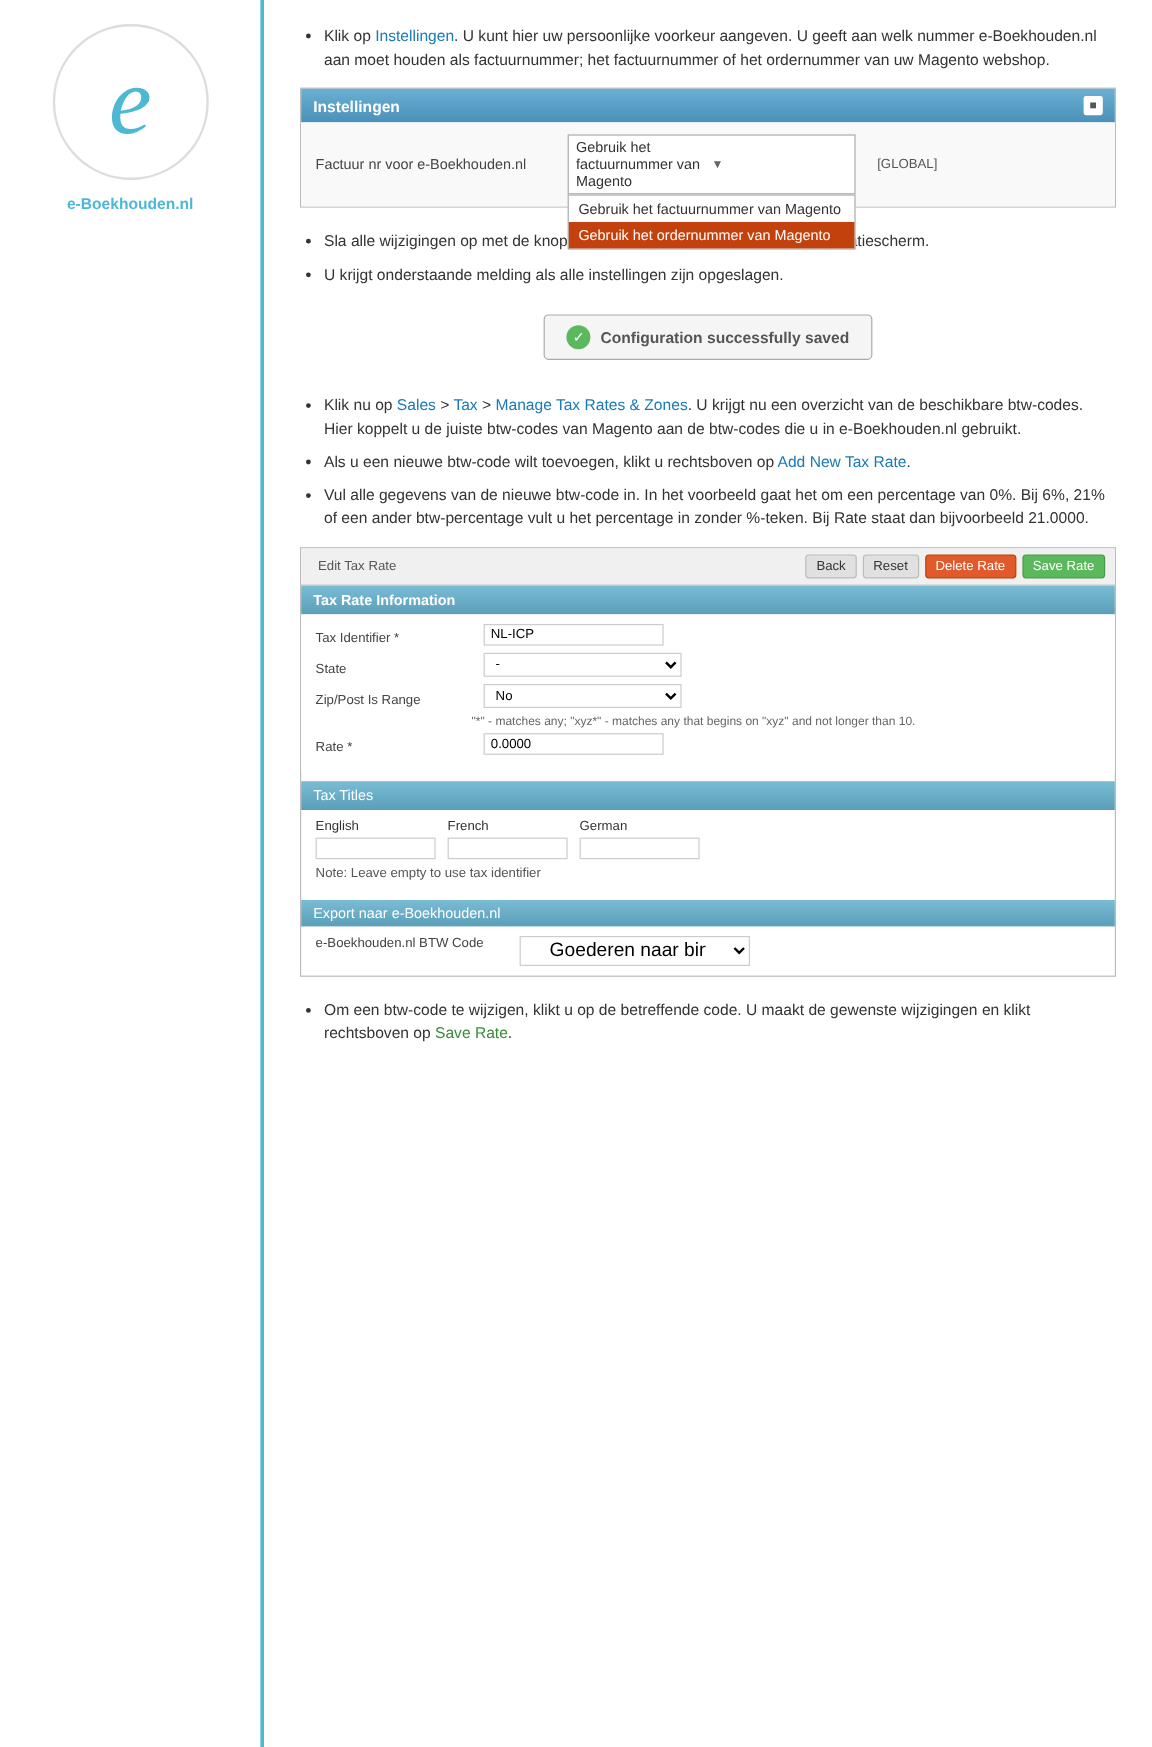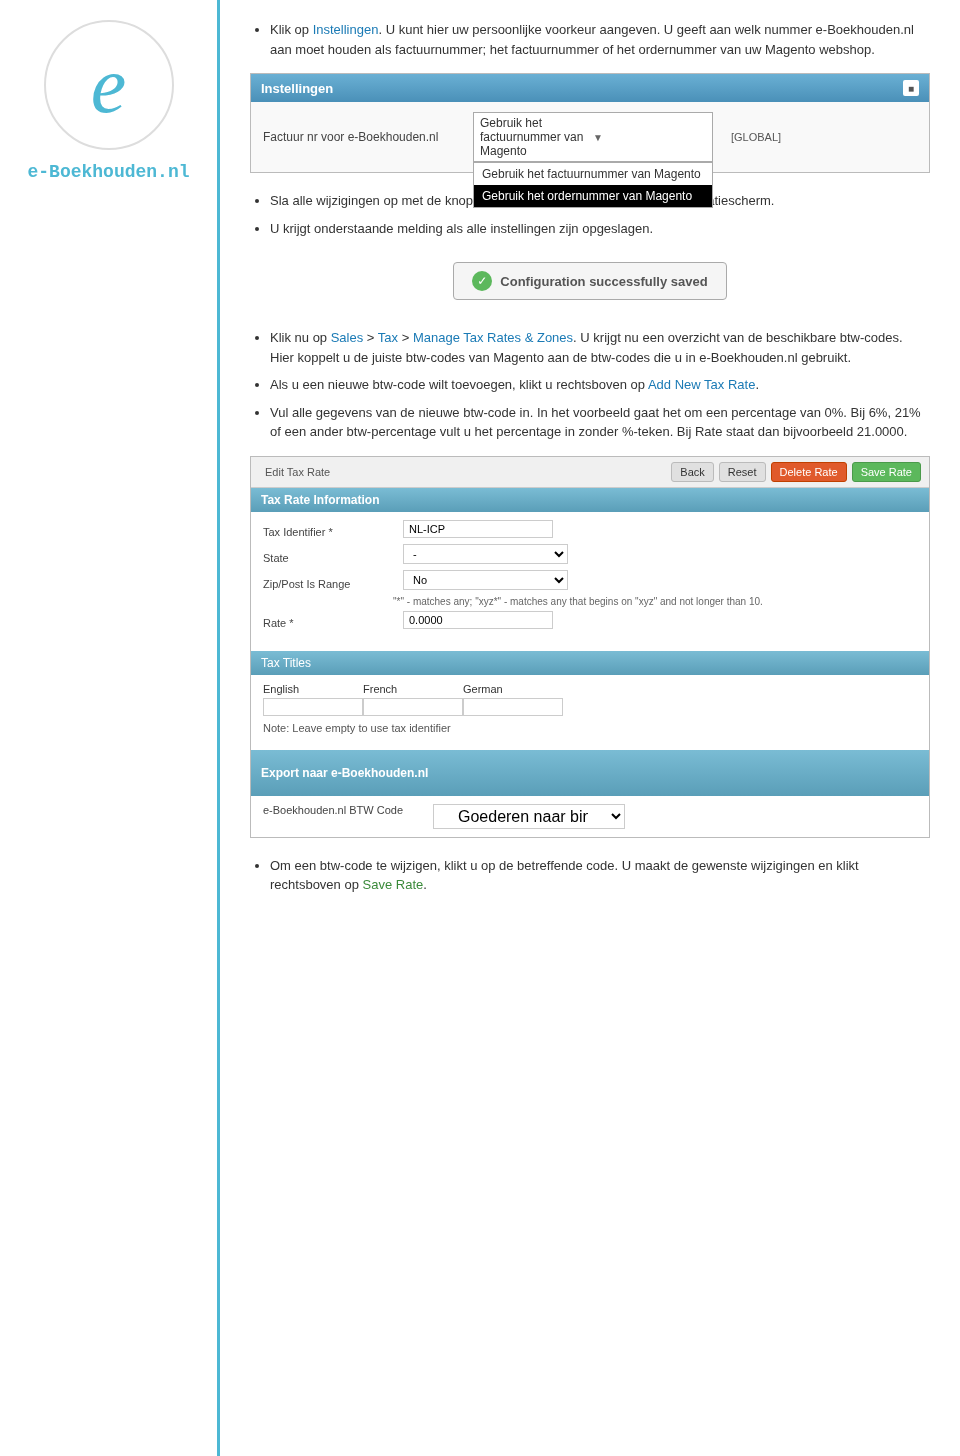--- a/index.html
+++ b/index.html
@@ -39,24 +39,23 @@
     }
     .logo-e {
       font-size: 80px;
       font-style: italic;
       color: #4db8d4;
       font-family: Georgia, serif;
       line-height: 1;
     }
     .brand-name {
       color: #4db8d4;
-      font-size: 18px;
+      font-size: 13px;
       font-weight: bold;
       text-align: center;
-      font-family: Liberation Mono, monospace;
     }
     .main-content {
       flex: 1;
       padding: 20px 30px;
       background: #fff;
     }
     ul.instructions {
       list-style: disc;
       padding-left: 20px;
       margin-bottom: 14px;
@@ -137,21 +136,21 @@
       background: #fff;
       z-index: 10;
       font-size: 12px;
     }
     .dropdown-item {
       padding: 4px 8px;
       cursor: pointer;
       color: #333;
     }
     .dropdown-item.active {
-      background: #000000;
+      background: #c2410c;
       color: #fff;
     }
     .global-badge {
       font-size: 11px;
       color: #555;
       margin-left: 8px;
     }
     
     .success-msg {
       display: inline-flex;
@@ -282,20 +281,21 @@
       font-size: 12px;
       font-weight: normal;
       padding: 5px 10px;
       margin-top: 8px;
     }
     .tax-titles-body {
       padding: 8px 12px;
     }
     .titles-row {
       display: flex;
+      gap: 10px;
       margin-bottom: 6px;
     }
     .title-col label {
       font-size: 11px;
       color: #333;
       display: block;
       margin-bottom: 3px;
     }
     .title-input {
       border: 1px solid #ccc;
@@ -305,22 +305,22 @@
     }
     .tax-note {
       font-size: 11px;
       color: #555;
       margin-top: 4px;
     }
     .export-header {
       background: linear-gradient(to bottom, #7abcd4, #5a9eb8);
       color: #fff;
       font-size: 12px;
-      font-weight: bold;
-      padding: 16px 10px;
+      font-weight: normal;
+      padding: 4px 10px;
       margin-top: 8px;
     }
     .export-body {
       padding: 8px 12px;
     }
     .export-row {
       display: flex;
       align-items: flex-start;
       gap: 10px;
     }

